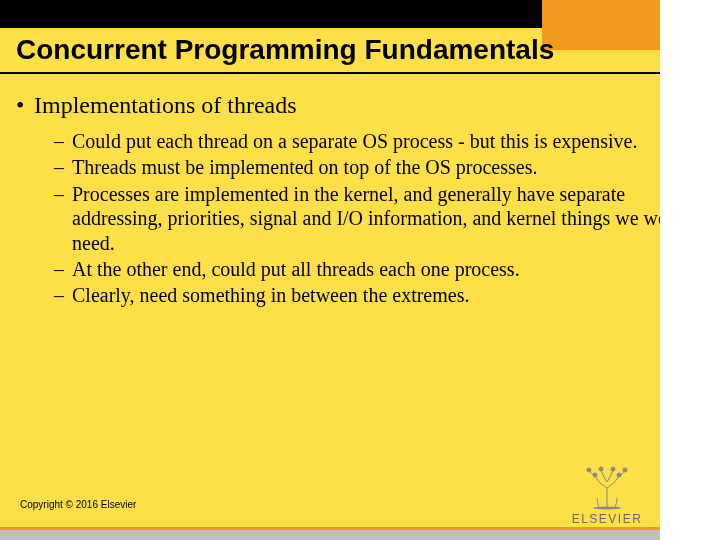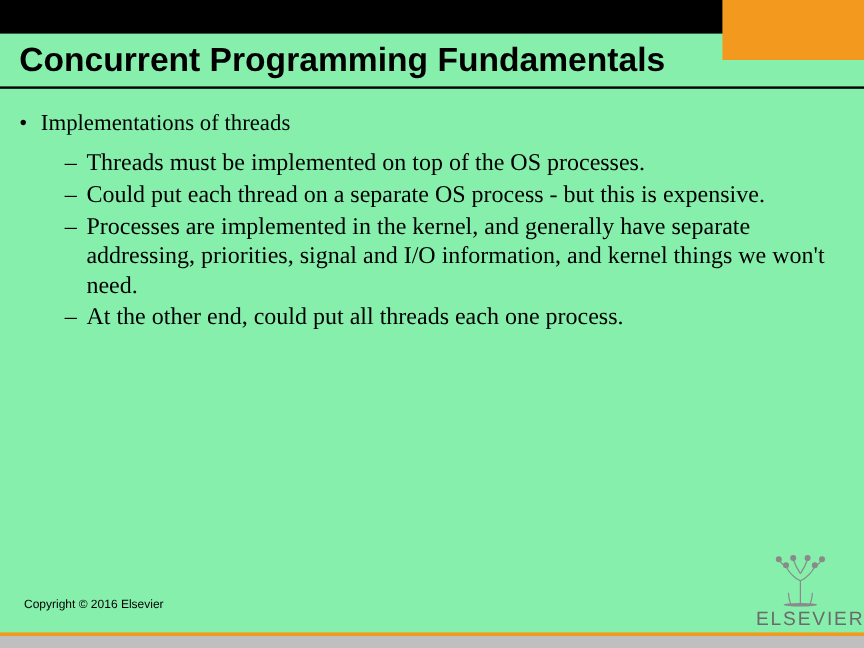--- a/index.html
+++ b/index.html
@@ -1,59 +1,62 @@
 <!DOCTYPE html>
 <html><head>
 <meta charset="utf-8">
 <style>
   * { margin: 0; padding: 0; box-sizing: border-box; }
   html, body { width: 720px; height: 540px; font-family: "Times New Roman", Times, serif; background: #fff; color: #000; }
-  .slide { position: relative; width: 720px; height: 540px; background: #86efac; overflow: hidden; }
+  .slide { position: relative; width: 660px; height: 540px; background: #fde047; overflow: hidden; }
   .topbar { position: absolute; top: 0; left: 0; width: 720px; height: 28px; background: #000; }
   .orange-box { position: absolute; top: 0; right: 0; width: 118px; height: 50px; background: #f39a1e; }
   .title { position: absolute; top: 34px; left: 16px; font-family: Arial, Helvetica, sans-serif; font-weight: 700; font-size: 28px; letter-spacing: 0px; color: #000; }
   .title-underline { position: absolute; top: 72px; left: 0; width: 720px; height: 2px; background: #000; }
   .content { position: absolute; top: 92px; left: 10px; width: 690px; }
-  .lvl1 { font-size: 19px; margin-bottom: 10px; padding-left: 24px; }
+  .lvl1 { font-size: 24px; margin-bottom: 10px; padding-left: 24px; }
   .lvl1 .bullet { display: inline-block; width: 18px; margin-left: -18px; }
   .lvl2 { font-size: 20px; line-height: 1.22; padding-left: 62px; margin-bottom: 2px; }
   .lvl2 .dash { display: inline-block; width: 18px; margin-left: -18px; }
   .copyright { position: absolute; left: 20px; bottom: 30px; font-family: Arial, Helvetica, sans-serif; font-size: 10px; color: #000; }
   .footer-line { position: absolute; left: 0; bottom: 10px; width: 720px; height: 3px; background: #f39a1e; }
   .footer-grey { position: absolute; left: 0; bottom: 0; width: 720px; height: 10px; background: #bfbfbf; }
   .logo { position: absolute; right: 16px; bottom: 14px; width: 74px; text-align: center; }
   .logo-tree { width: 56px; height: 46px; margin: 0 auto 2px; }
   .logo-tree svg { width: 100%; height: 100%; display: block; }
-  .logo-text { font-family: Arial, Helvetica, sans-serif; font-size: 16px; letter-spacing: 1.5px; color: #6b6b6b; }
+  .logo-text { font-family: Arial, Helvetica, sans-serif; font-size: 12px; letter-spacing: 1.5px; color: #6b6b6b; }
 </style>
 </head>
 <body>
 
 <div class="slide">
   <div class="topbar"></div>
   <div class="orange-box"></div>
 
   <div class="title">Concurrent Programming Fundamentals</div>
   <div class="title-underline"></div>
 
   <div class="content">
     <div class="lvl1">
       <span class="bullet">•</span><span>Implementations of threads</span>
     </div>
     <div class="lvl2">
-      <span class="dash">–</span><span>Threads must be implemented on top of the OS processes.</span>
+      <span class="dash">–</span><span>Could put each thread on a separate OS process - but this is expensive.</span>
     </div>
     <div class="lvl2">
-      <span class="dash">–</span><span>Could put each thread on a separate OS process - but this is expensive.</span>
+      <span class="dash">–</span><span>Threads must be implemented on top of the OS processes.</span>
     </div>
     <div class="lvl2">
       <span class="dash">–</span><span>Processes are implemented in the kernel, and generally have separate addressing, priorities, signal and I/O information, and kernel things we won't need.</span>
     </div>
     <div class="lvl2">
       <span class="dash">–</span><span>At the other end, could put all threads each one process.</span>
+    </div>
+    <div class="lvl2">
+      <span class="dash">–</span><span>Clearly, need something in between the extremes.</span>
     </div>
   </div>
 
   <div class="copyright">Copyright © 2016 Elsevier</div>
 
   <div class="logo">
     <div class="logo-tree">
       <svg viewBox="0 0 56 46">
         <g fill="none" stroke="#8a8a8a" stroke-width="1">
           <path d="M28 44 L28 24"></path>

